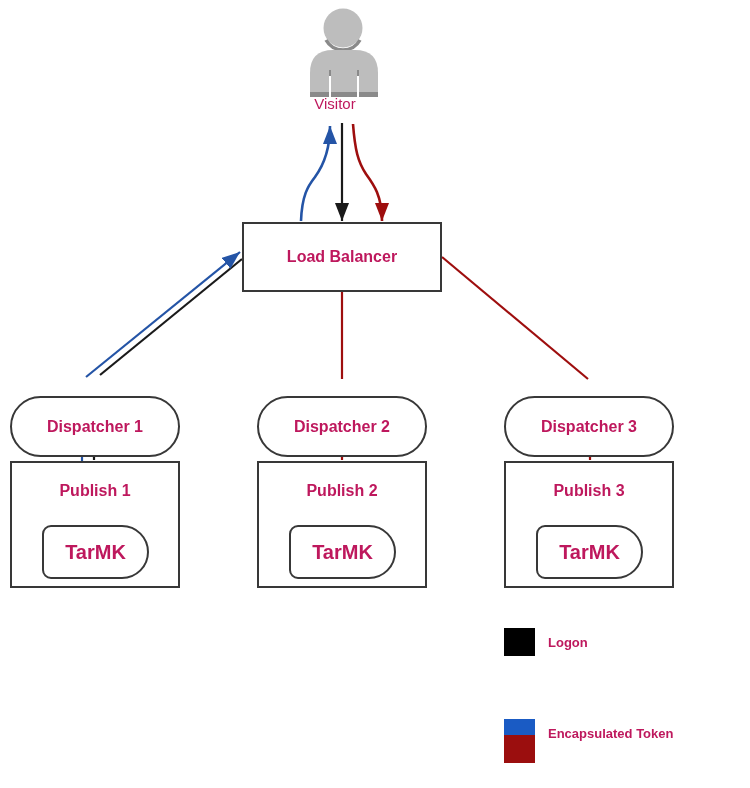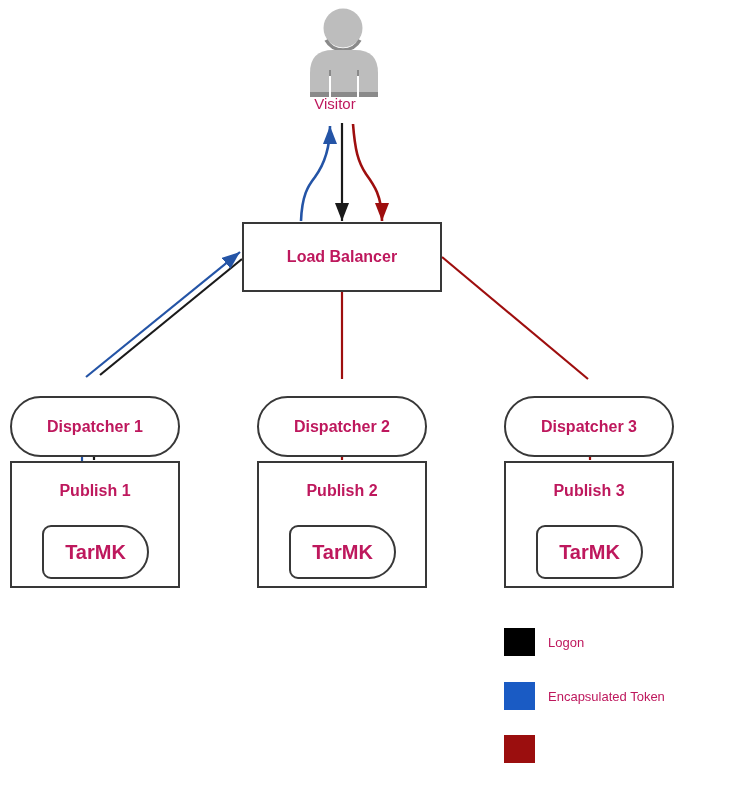--- a/index.html
+++ b/index.html
@@ -22,23 +22,23 @@
   .tarmk{
     position:absolute;left:30px;top:62px;width:107px;height:54px;box-sizing:border-box;
     border:2px solid #383838;border-radius:9px 27px 27px 9px;
     display:flex;align-items:center;justify-content:center;font-weight:700;font-size:20px;background:#fff;
   }
   .visitor-label{
     position:absolute;left:295px;top:95px;width:80px;text-align:center;
     font-size:15px;font-weight:400;z-index:2;
   }
   .legend-row{position:absolute;left:504px;display:flex;align-items:center;z-index:2;}
-  .lg1{top:628px;} .lg2{top:682px;} .lg3{top:735px;}
+  .lg1{top:628px;} .lg2{top:719px;} .lg3{top:735px;}
   .legend-swatch{width:31px;height:28px;flex:0 0 auto;}
-  .legend-label{margin-left:13px;font-size:13px;font-weight:400;white-space:nowrap;}
+  .legend-label{margin-left:13px;font-size:13px;font-weight:700;white-space:nowrap;}
 </style>
 </head>
 <body>
 
 <div id="canvas">
 
   <svg id="wires" width="750" height="788" viewBox="0 0 750 788">
     <defs>
       <marker id="arrow-logon" markerUnits="userSpaceOnUse" markerWidth="19" markerHeight="15" refX="18" refY="7" orient="auto">
         <path d="M0,0 L18,7 L0,14 Z" fill="#1A1A1A"></path>

